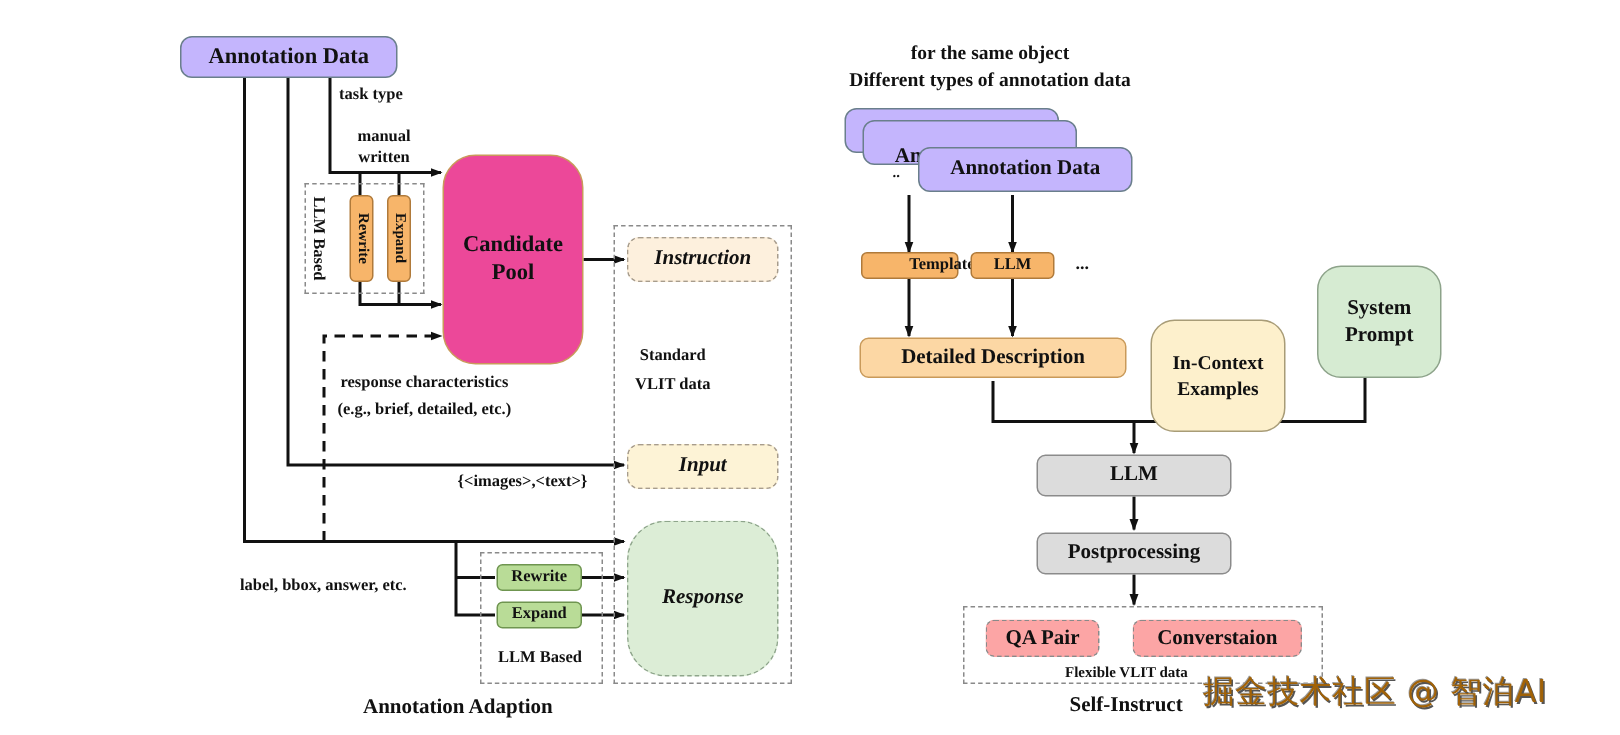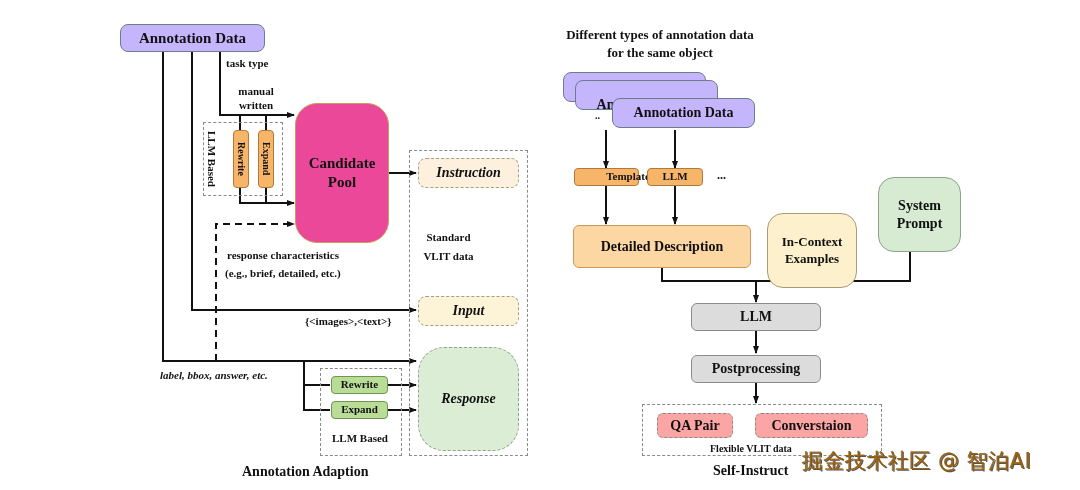--- a/index.html
+++ b/index.html
@@ -89,21 +89,21 @@
   <span>Expand</span>
 </div>
 
 <div class="abs node orange-big" style="left:295px;top:103px;width:94px;height:140px;font-size:15px;padding:0 8px;">
   <span>Candidate Pool</span>
 </div>
 
 <div class="abs label" style="left:227px;top:249px;font-size:11px;">response characteristics</div>
 <div class="abs label" style="left:225px;top:267px;font-size:11px;">(e.g., brief, detailed, etc.)</div>
 <div class="abs label" style="left:305px;top:315px;font-size:11px;">{&lt;images&gt;,&lt;text&gt;}</div>
-<div class="abs label" style="left:160px;top:369px;font-size:11px;font-style:italic;">label, bbox, answer, etc.</div>
+<div class="abs label" style="left:160px;top:384px;font-size:11px;">label, bbox, answer, etc.</div>
 
 <div class="abs dashbox" style="left:409px;top:150px;width:119px;height:306px;"></div>
 <div class="abs node dash-orange" style="left:418px;top:158px;width:101px;height:30px;font-size:14px;">
   <span class="ital">Instruction</span>
 </div>
 <div class="abs label" style="left:398px;top:228px;width:101px;text-align:center;font-size:11px;line-height:1.7;">
   <div>Standard</div>
   <div>VLIT data</div>
 </div>
 <div class="abs node dash-input" style="left:418px;top:296px;width:101px;height:30px;font-size:14px;">
@@ -118,42 +118,42 @@
   <span>Rewrite</span>
 </div>
 <div class="abs node green-chip" style="left:331px;top:401px;width:57px;height:18px;font-size:11px;">
   <span>Expand</span>
 </div>
 <div class="abs label" style="left:332px;top:432px;font-size:11px;">LLM Based</div>
 
 <div class="abs label" style="left:242px;top:464px;font-size:14px;">Annotation Adaption</div>
 
 <div class="abs label" style="left:530px;top:26px;width:260px;text-align:center;font-size:13px;line-height:1.35;">
+  <div>for the same object</div>
   <div>Different types of annotation data</div>
-  <div>for the same object</div>
 </div>
 
 <div class="abs node blue" style="left:563px;top:72px;width:143px;height:30px;font-size:14px;"></div>
 <div class="abs node blue" style="left:575px;top:80px;width:143px;height:30px;font-size:14px;align-items:flex-end;overflow:hidden;">
   <span style="margin-bottom:-4px;">Annotation Data</span>
 </div>
 <div class="abs node blue" style="left:612px;top:98px;width:143px;height:30px;font-size:14px;">
   <span>Annotation Data</span>
 </div>
 <div class="abs label" style="left:595px;top:110px;font-size:10px;">..</div>
 
 <div class="abs node orange-chip" style="left:574px;top:168px;width:65px;height:18px;font-size:11px;padding-left:43px;">
   <span>Template</span>
 </div>
 <div class="abs node orange-chip" style="left:647px;top:168px;width:56px;height:18px;font-size:11px;">
   <span>LLM</span>
 </div>
 <div class="abs label" style="left:717px;top:168px;font-size:12px;">...</div>
 
-<div class="abs node orange-light" style="left:573px;top:225px;width:178px;height:43px;font-size:14px;">
+<div class="abs node orange-light" style="left:573px;top:225px;width:178px;height:27px;font-size:14px;">
   <span>Detailed Description</span>
 </div>
 
 <div class="abs node cream" style="left:767px;top:177px;width:90px;height:75px;font-size:13px;padding:0 6px;margin-top:36px;">
   <span>In-Context Examples</span>
 </div>
 <div class="abs node green" style="left:867px;top:177px;width:83px;height:75px;font-size:14px;padding:0 6px;">
   <span>System Prompt</span>
 </div>
 

